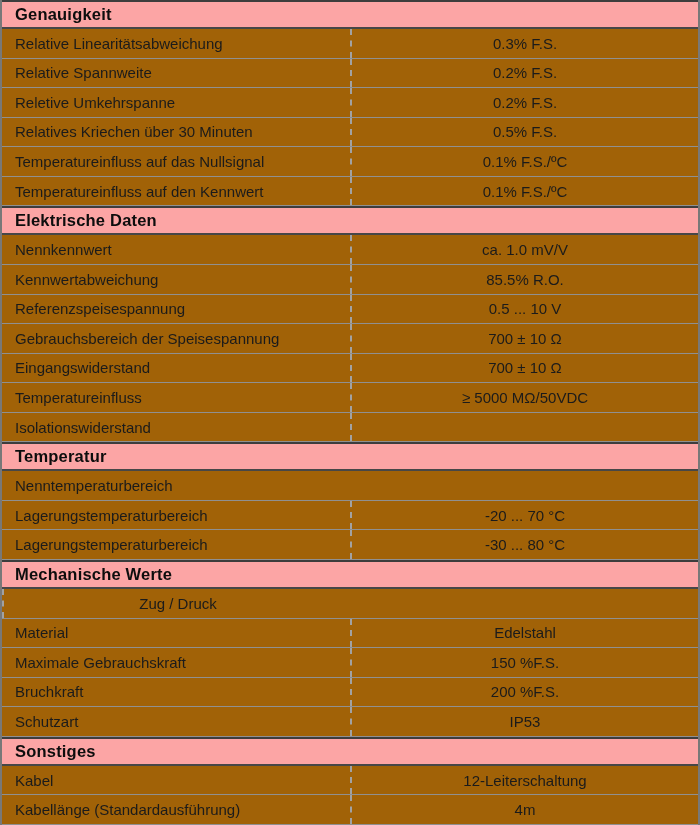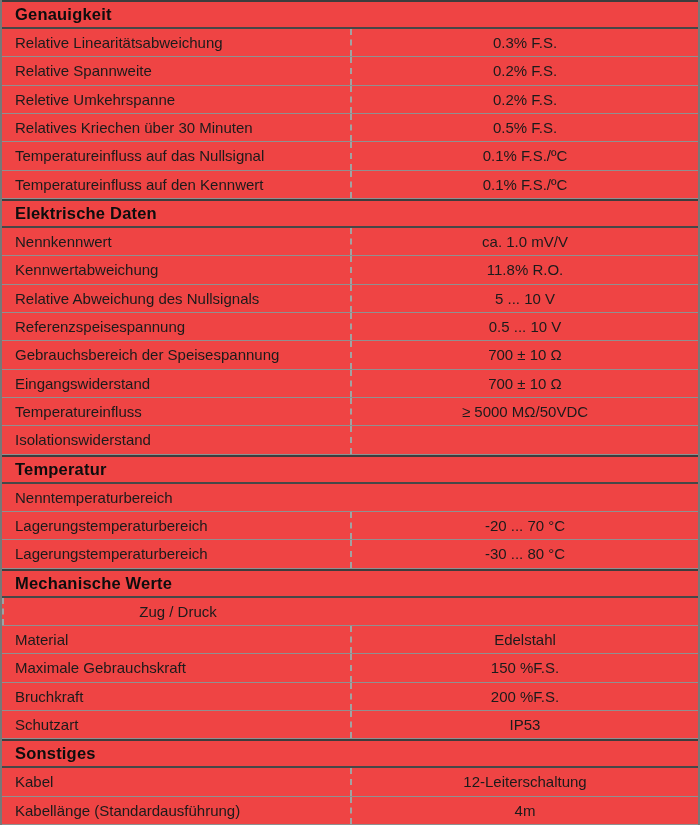--- a/index.html
+++ b/index.html
@@ -12,35 +12,35 @@
   .spec-table {
     width: 700px; height: 825px;
     display: flex;
     flex-direction: column;
     border-left: 2px solid #787878;
     border-right: 2px solid #787878;
     background: #ffffff;
   }
   .section-header {
     flex: 0 0 29px;
-    background: #ef4444;
+    background: #fca5a5;
     border-top: 2px solid #3d3d3d;
     border-bottom: 2px solid #474747;
     display: flex;
     align-items: center;
     padding-left: 13px;
     font-size: 16.5px;
     font-weight: bold;
     color: #0d0d0d;
     letter-spacing: 0.2px;
   }
   .spec-row {
     flex: 1 1 auto;
     display: flex;
-    background: #ef4444;
+    background: #a16207;
     border-bottom: 1.5px solid #909090;
   }
   .label-cell {
     width: 350px;
     display: flex;
     align-items: center;
     padding-left: 13px;
     font-size: 15px;
     color: #1b1b1b;
   }
@@ -87,25 +87,21 @@
     </div>
     <div class="section-header">
       <span>Elektrische Daten</span>
     </div>
     <div class="spec-row">
       <div class="label-cell">Nennkennwert</div>
       <div class="value-cell">ca. 1.0 mV/V</div>
     </div>
     <div class="spec-row">
       <div class="label-cell">Kennwertabweichung</div>
-      <div class="value-cell">11.8% R.O.</div>
-    </div>
-    <div class="spec-row">
-      <div class="label-cell">Relative Abweichung des Nullsignals</div>
-      <div class="value-cell">5 ... 10 V</div>
+      <div class="value-cell">85.5% R.O.</div>
     </div>
     <div class="spec-row">
       <div class="label-cell">Referenzspeisespannung</div>
       <div class="value-cell">0.5 ... 10 V</div>
     </div>
     <div class="spec-row">
       <div class="label-cell">Gebrauchsbereich der Speisespannung</div>
       <div class="value-cell">700 ± 10 Ω</div>
     </div>
     <div class="spec-row">

